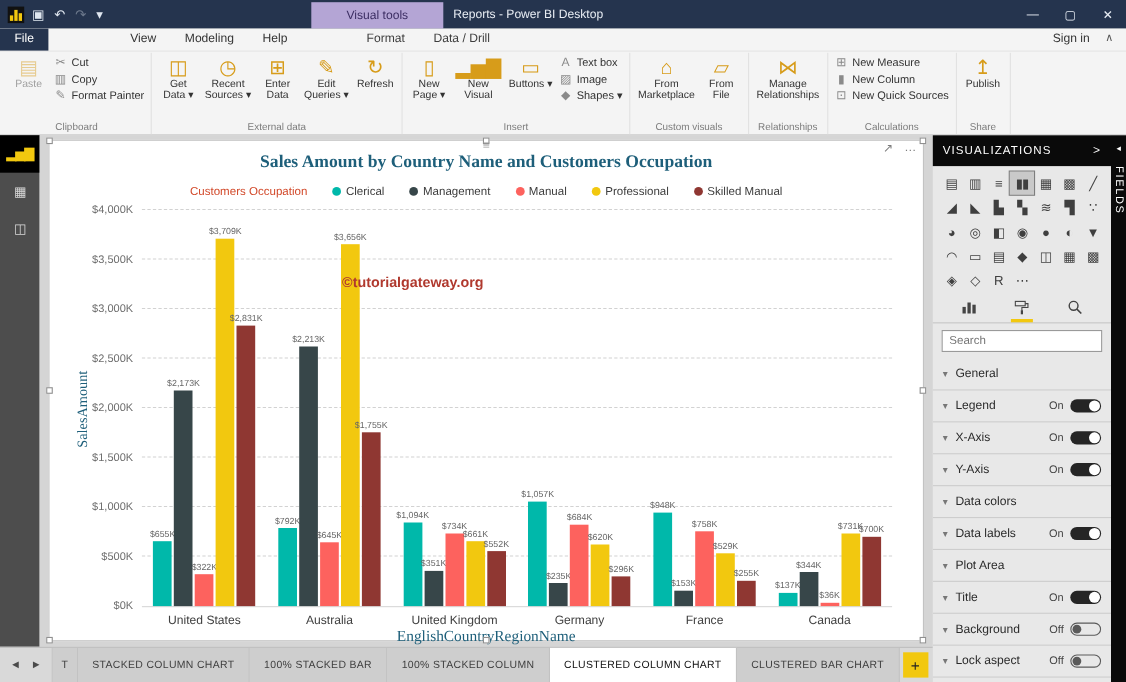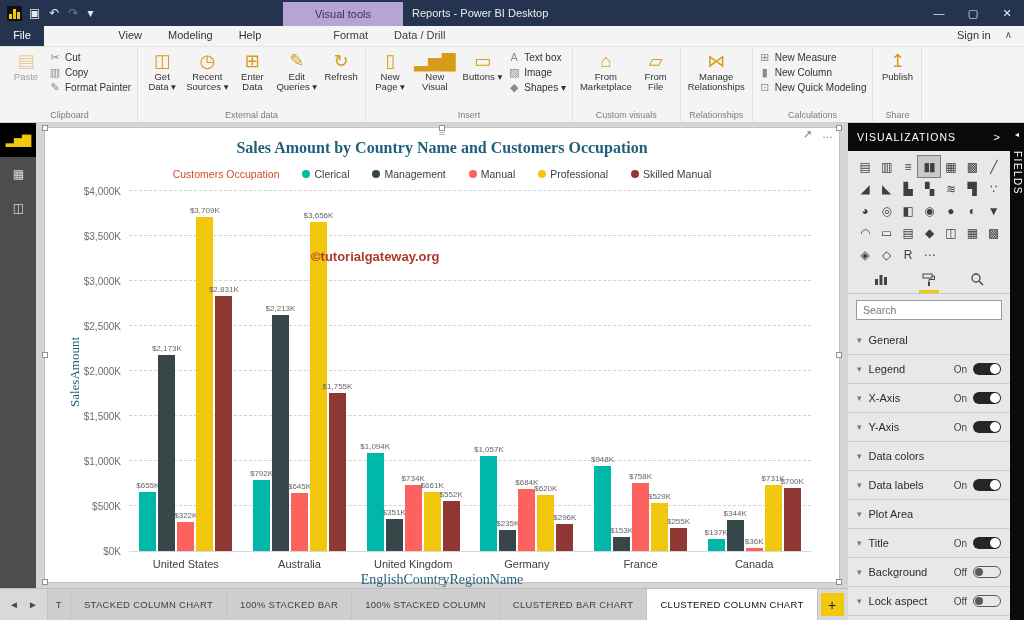--- a/index.html
+++ b/index.html
@@ -267,21 +267,21 @@
             <div class="btn-small">
               <span class="glyph">⊞</span>
               <span class="slbl">New Measure</span>
             </div>
             <div class="btn-small">
               <span class="glyph">▮</span>
               <span class="slbl">New Column</span>
             </div>
             <div class="btn-small">
               <span class="glyph">⊡</span>
-              <span class="slbl">New Quick Modeling</span>
+              <span class="slbl">New Quick Sources</span>
             </div>
           </div>
         </div>
         <div class="rib-label">Calculations</div>
       </div>
       <div class="rib-group">
         <div class="rib-items">
           <div class="btn-big">
             <div class="glyph">↥</div>
             <div class="lbl">Publish</div>
@@ -369,21 +369,21 @@
               </div>
               <div class="bar" style="height: 329px; background: rgb(242, 200, 15);">
                 <div class="dlabel">$3,656K</div>
               </div>
               <div class="bar" style="height: 158px; background: rgb(143, 55, 50);">
                 <div class="dlabel">$1,755K</div>
               </div>
               <div class="xcat">Australia</div>
             </div>
             <div class="bar-group">
-              <div class="bar" style="height: 98px; background: rgb(0, 184, 170);">
+              <div class="bar" style="height: 76px; background: rgb(0, 184, 170);">
                 <div class="dlabel">$1,094K</div>
               </div>
               <div class="bar" style="height: 32px; background: rgb(55, 70, 73);">
                 <div class="dlabel">$351K</div>
               </div>
               <div class="bar" style="height: 66px; background: rgb(253, 98, 94);">
                 <div class="dlabel">$734K</div>
               </div>
               <div class="bar" style="height: 59px; background: rgb(242, 200, 15);">
                 <div class="dlabel">$661K</div>
@@ -393,21 +393,21 @@
               </div>
               <div class="xcat">United Kingdom</div>
             </div>
             <div class="bar-group">
               <div class="bar" style="height: 95px; background: rgb(0, 184, 170);">
                 <div class="dlabel">$1,057K</div>
               </div>
               <div class="bar" style="height: 21px; background: rgb(55, 70, 73);">
                 <div class="dlabel">$235K</div>
               </div>
-              <div class="bar" style="height: 62px; background: rgb(253, 98, 94);">
+              <div class="bar" style="height: 74px; background: rgb(253, 98, 94);">
                 <div class="dlabel">$684K</div>
               </div>
               <div class="bar" style="height: 56px; background: rgb(242, 200, 15);">
                 <div class="dlabel">$620K</div>
               </div>
               <div class="bar" style="height: 27px; background: rgb(143, 55, 50);">
                 <div class="dlabel">$296K</div>
               </div>
               <div class="xcat">Germany</div>
             </div>
@@ -464,22 +464,22 @@
 
   <div class="pagebar" id="pagebar">
       <div class="nav-arrows">
         <span>◄</span>
         <span>►</span>
       </div>
       <div class="ptab partial">T</div>
       <div class="ptab">STACKED COLUMN CHART</div>
       <div class="ptab">100% STACKED BAR</div>
       <div class="ptab">100% STACKED COLUMN</div>
+      <div class="ptab active">CLUSTERED COLUMN CHART</div>
       <div class="ptab">CLUSTERED BAR CHART</div>
-      <div class="ptab active">CLUSTERED COLUMN CHART</div>
       <div class="addtab">+</div>
     </div>
 
   <div class="vizpanel">
     <div class="viz-header">
       <span>VISUALIZATIONS</span>
       <span class="chev">&gt;</span>
     </div>
     <div class="icon-grid" id="vizicons">
         <div class="vicon">▤</div>

